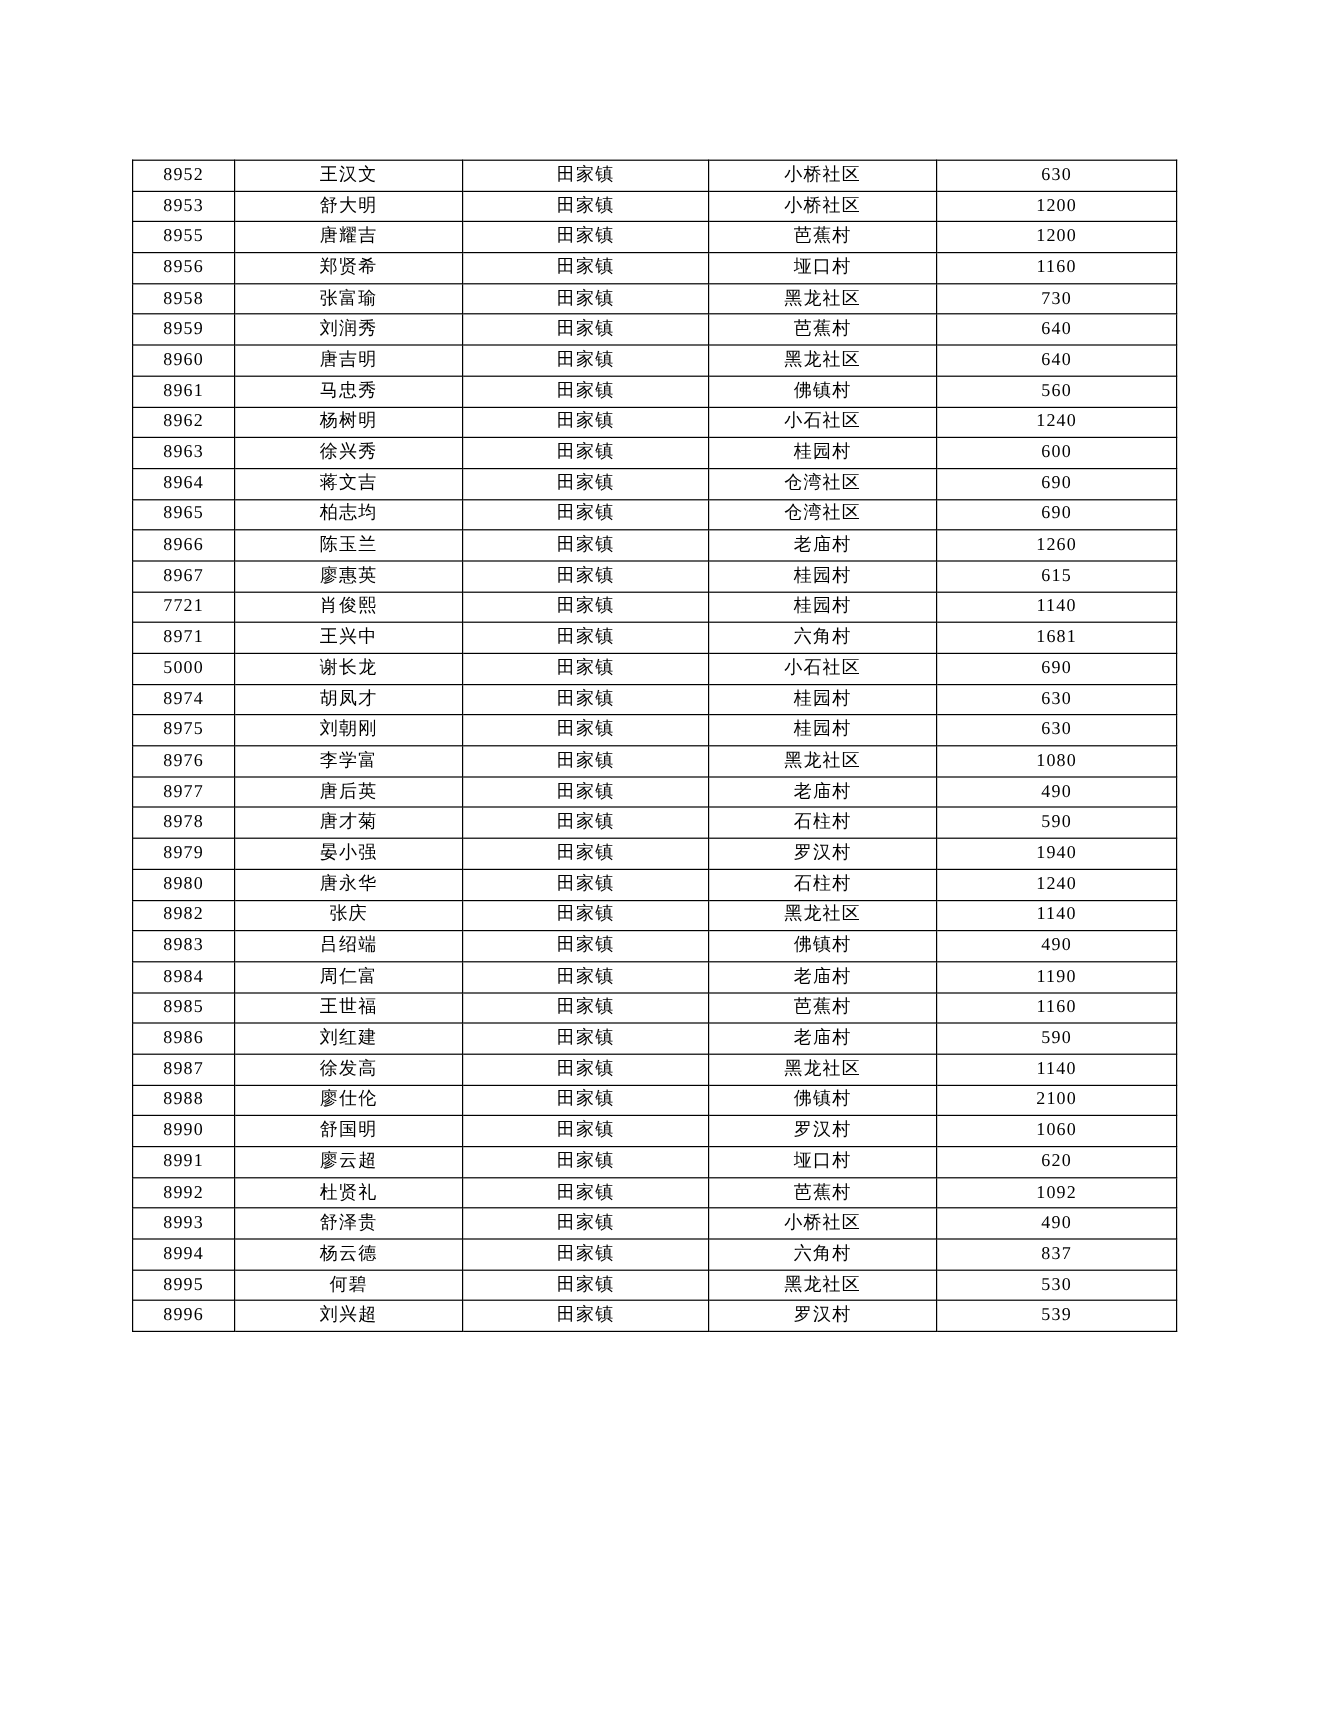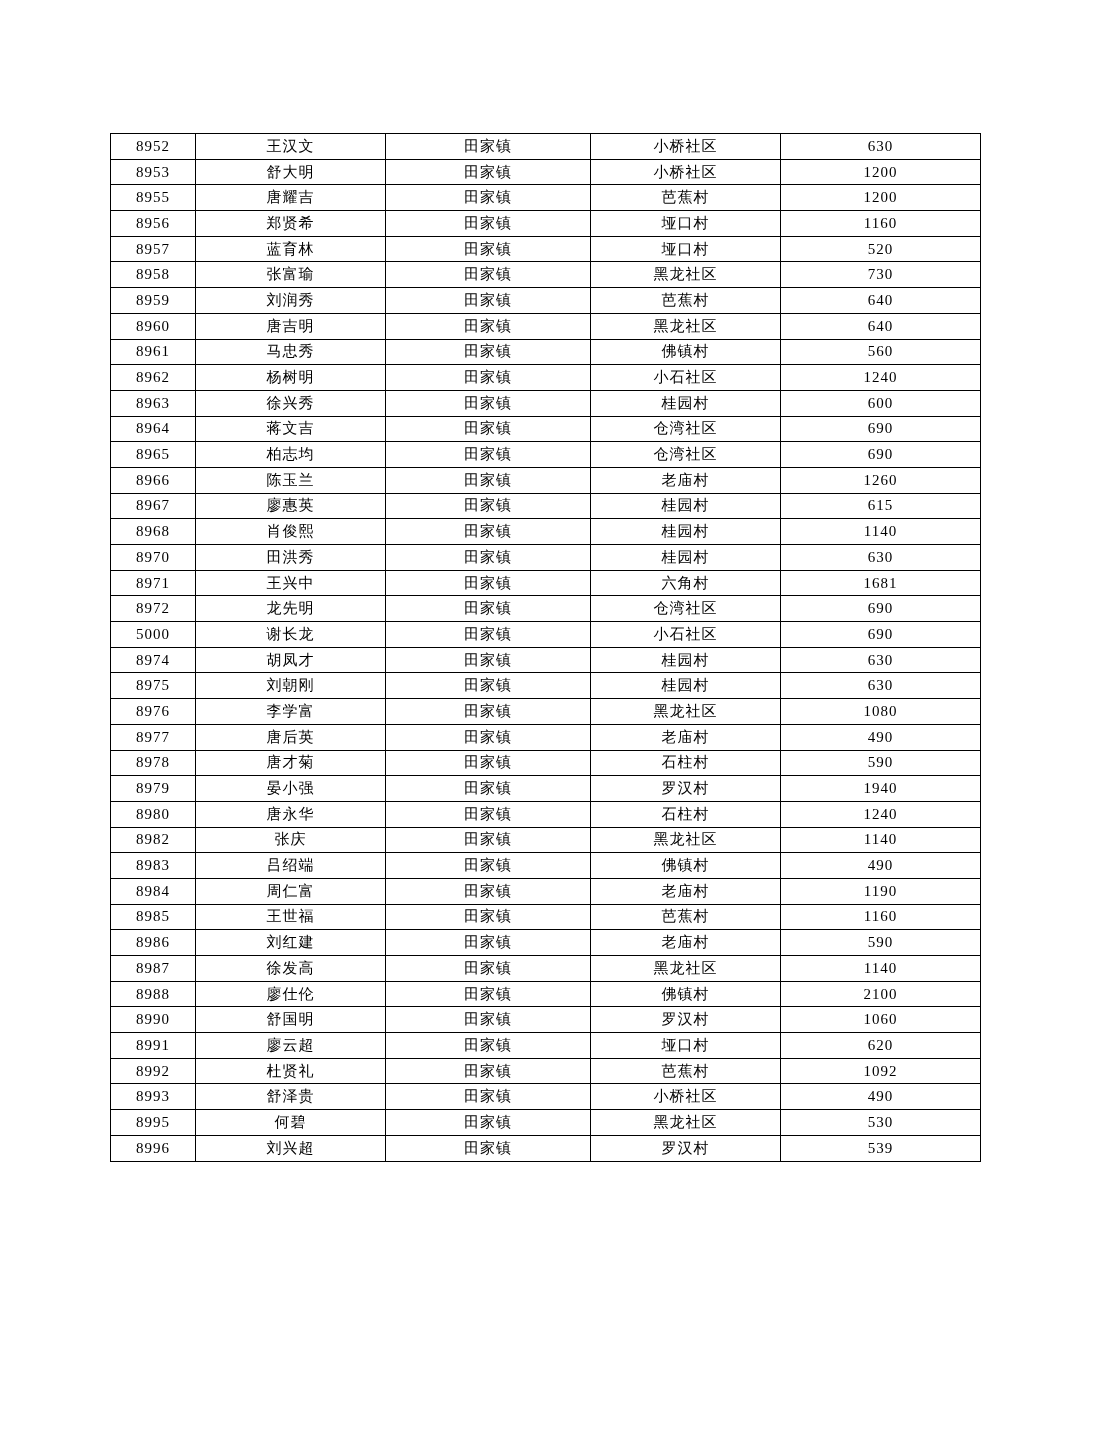--- a/index.html
+++ b/index.html
@@ -84,27 +84,20 @@
           <td>1200</td>
         </tr>
         <tr>
           <td>8956</td>
           <td>郑贤希</td>
           <td>田家镇</td>
           <td>垭口村</td>
           <td>1160</td>
         </tr>
         <tr>
-          <td>8957</td>
-          <td>蓝育林</td>
-          <td>田家镇</td>
-          <td>垭口村</td>
-          <td>520</td>
-        </tr>
-        <tr>
           <td>8958</td>
           <td>张富瑜</td>
           <td>田家镇</td>
           <td>黑龙社区</td>
           <td>730</td>
         </tr>
         <tr>
           <td>8959</td>
           <td>刘润秀</td>
           <td>田家镇</td>
@@ -161,48 +154,34 @@
           <td>1260</td>
         </tr>
         <tr>
           <td>8967</td>
           <td>廖惠英</td>
           <td>田家镇</td>
           <td>桂园村</td>
           <td>615</td>
         </tr>
         <tr>
-          <td>8968</td>
+          <td>7721</td>
           <td>肖俊熙</td>
           <td>田家镇</td>
           <td>桂园村</td>
           <td>1140</td>
-        </tr>
-        <tr>
-          <td>8970</td>
-          <td>田洪秀</td>
-          <td>田家镇</td>
-          <td>桂园村</td>
-          <td>630</td>
         </tr>
         <tr>
           <td>8971</td>
           <td>王兴中</td>
           <td>田家镇</td>
           <td>六角村</td>
           <td>1681</td>
         </tr>
         <tr>
-          <td>8972</td>
-          <td>龙先明</td>
-          <td>田家镇</td>
-          <td>仓湾社区</td>
-          <td>690</td>
-        </tr>
-        <tr>
           <td>5000</td>
           <td>谢长龙</td>
           <td>田家镇</td>
           <td>小石社区</td>
           <td>690</td>
         </tr>
         <tr>
           <td>8974</td>
           <td>胡凤才</td>
           <td>田家镇</td>
@@ -320,20 +299,27 @@
           <td>田家镇</td>
           <td>芭蕉村</td>
           <td>1092</td>
         </tr>
         <tr>
           <td>8993</td>
           <td>舒泽贵</td>
           <td>田家镇</td>
           <td>小桥社区</td>
           <td>490</td>
+        </tr>
+        <tr>
+          <td>8994</td>
+          <td>杨云德</td>
+          <td>田家镇</td>
+          <td>六角村</td>
+          <td>837</td>
         </tr>
         <tr>
           <td>8995</td>
           <td>何碧</td>
           <td>田家镇</td>
           <td>黑龙社区</td>
           <td>530</td>
         </tr>
         <tr>
           <td>8996</td>

